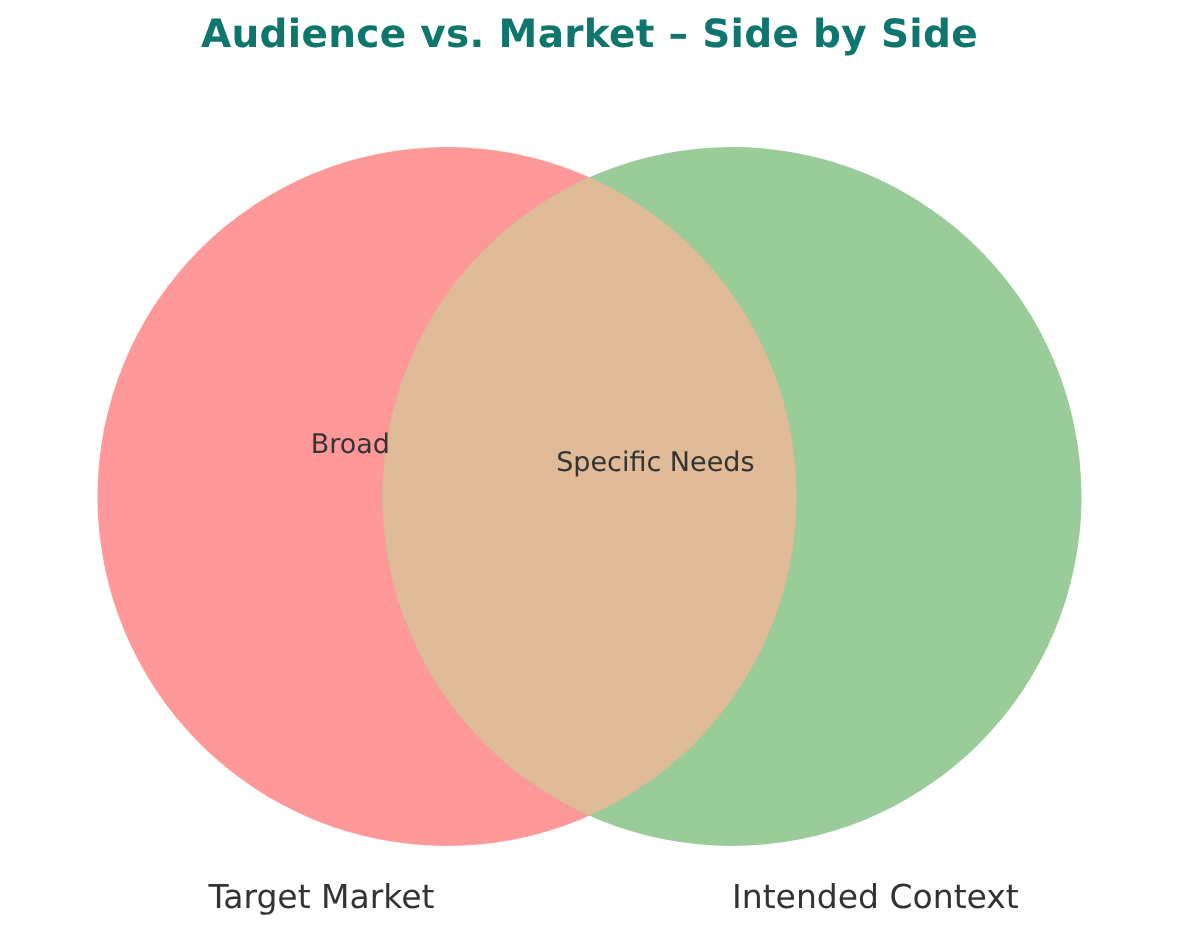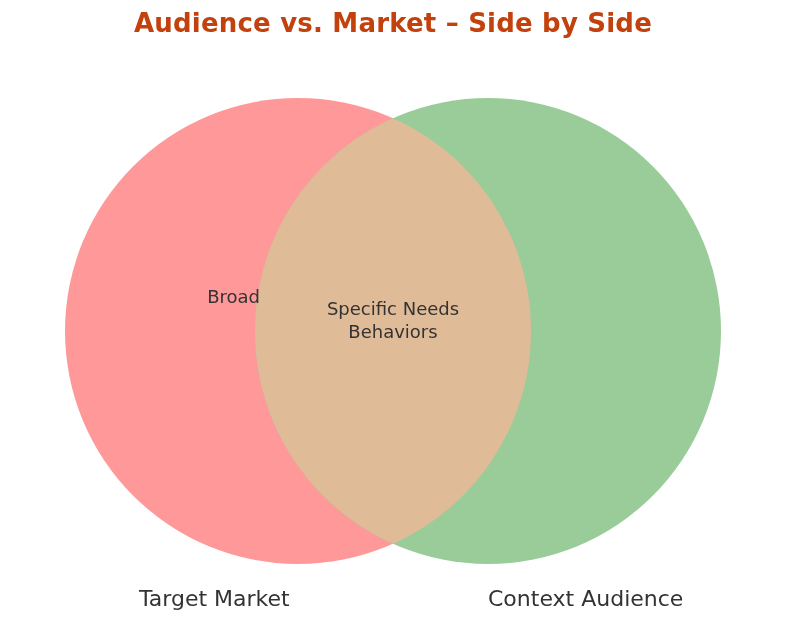--- a/index.html
+++ b/index.html
@@ -1,19 +1,19 @@
 <!DOCTYPE html>
 <html><head>
   <meta charset="utf-8">
   <style>
     html, body { margin: 0; padding: 0; background: #ffffff; }
     body { width: 786px; height: 630px; position: relative; overflow: hidden;
            font-family: "DejaVu Sans", sans-serif; color: #333333; }
     .title { position: absolute; left: 0; top: 8px; width: 786px; text-align: center;
-             font-size: 26px; font-weight: bold; color: #c2410c; letter-spacing: 0.2px; }
+             font-size: 26px; font-weight: bold; color: #0f766e; letter-spacing: 0.2px; }
     svg.venn { position: absolute; left: 0; top: 0; }
     .region-text { position: absolute; text-align: center; font-size: 18px;
                    line-height: 23px; color: #333333; white-space: nowrap; }
     .set-label { position: absolute; font-size: 22px; color: #333333; white-space: nowrap; text-align: center; }
   </style>
 </head>
 <body>
 
 <div class="title">Audience vs. Market – Side by Side</div>
 
@@ -25,19 +25,18 @@
   </defs>
   <circle cx="298" cy="331" r="233" fill="#ff9999"></circle>
   <circle cx="488" cy="331" r="233" fill="#99cc99"></circle>
   <circle cx="488" cy="331" r="233" fill="#e0bb98" clip-path="url(#clipLeft)"></circle>
 </svg>
 
 <div class="region-text" style="left:60px; top:285px; width:200px;text-align:right;">
   <div>Broad</div>
 </div>
 
-<div class="region-text" style="left:283px; top:297px; width:220px;">
+<div class="region-text" style="left:283px; top:297px; width:220px;text-align:right;">
   <div>Specific Needs</div>
-  <div>Behaviors</div>
 </div>
 
 <div class="set-label" style="left:139px; top:586px;">Target Market</div>
-<div class="set-label" style="left:488px; top:586px;">Context Audience</div>
+<div class="set-label" style="left:488px; top:586px;">Intended Context</div>
 
 </body></html>

